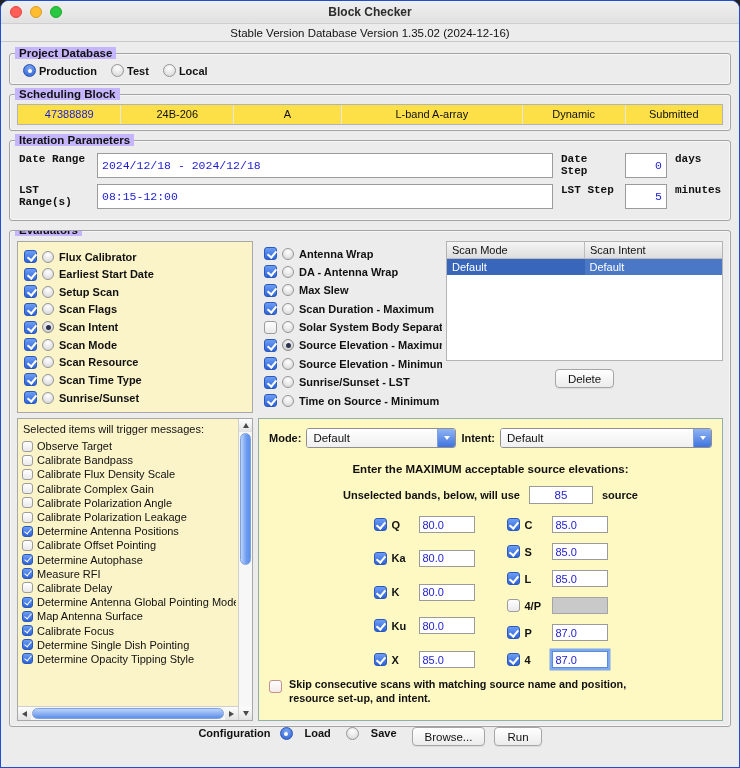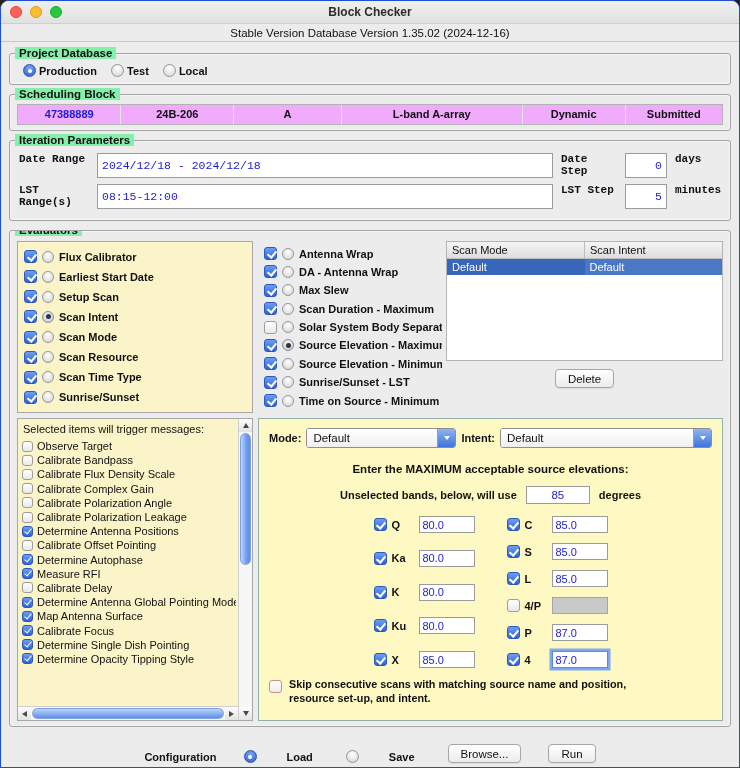--- a/index.html
+++ b/index.html
@@ -13,21 +13,21 @@
   .tl{width:12px;height:12px;border-radius:50%;display:inline-block;}
   .tl.red{background:#ff5f57;border:1px solid #e0443e;}
   .tl.yellow{background:#febc2e;border:1px solid #d89e24;}
   .tl.green{background:#28c840;border:1px solid #1aab29;}
   .win-title{font-weight:bold;font-size:12px;color:#2c2c2c;}
   .statusbar{height:18px;flex:none;display:flex;align-items:center;justify-content:center;background:#ececec;border-bottom:1px solid #c8c8c8;font-size:11.5px;}
 
   
   .content{flex:1;display:flex;flex-direction:column;padding:2px 8px 4px;overflow:hidden;}
   .group{position:relative;border:1px solid #a3a3a3;border-radius:3px;margin-top:9px;padding:9px 7px 5px;box-shadow:inset 0 0 0 1px rgba(255,255,255,.55);flex:none;}
-  .group-title{position:absolute;top:-7px;left:5px;background:#86efac;padding:0 4px;font-weight:bold;font-size:11.5px;}
+  .group-title{position:absolute;top:-7px;left:5px;background:#c4b5fd;padding:0 4px;font-weight:bold;font-size:11.5px;}
   .ev-group{flex:1;display:flex;flex-direction:column;overflow:hidden;}
 
   
   .radio{width:13px;height:13px;border-radius:50%;flex:none;display:inline-block;position:relative;background:radial-gradient(circle at 50% 30%,#ffffff,#d2d2d2);border:1px solid #969696;}
   .radio.on{background:radial-gradient(circle at 50% 28%,#7ba5f2,#2c5fd4);border-color:#2a54b4;}
   .radio.on::after{content:'';position:absolute;left:50%;top:50%;width:4px;height:4px;margin:-2px 0 0 -2px;border-radius:50%;background:#fff;}
   .radio.sm{width:12px;height:12px;}
   .radio.sm.on{background:radial-gradient(circle at 50% 30%,#f4f4f4,#c9c9c9);border-color:#8a8a8a;}
   .radio.sm.on::after{background:#2b3350;width:5px;height:5px;margin:-2.5px 0 0 -2.5px;}
   .cb{width:13px;height:13px;border-radius:3px;flex:none;display:inline-block;position:relative;background:linear-gradient(#ffffff,#e9e9e9);border:1px solid #9c9c9c;}
@@ -38,21 +38,21 @@
 
   
   .radio-row{display:flex;align-items:center;padding:1px 6px 2px;}
   .radio-label{font-weight:bold;margin:0 14px 0 3px;}
 
   
   .sched-table{border:1px solid #b3b3b3;background:#fff;}
   .th-row{display:flex;background:linear-gradient(#f5f5f5,#dddddd);border-bottom:1px solid #bcbcbc;}
   .th{text-align:center;padding:2px 2px;border-right:1px solid #bcbcbc;font-size:11px;overflow:hidden;white-space:nowrap;}
   .th:last-child{border-right:none;}
-  .td-row{display:flex;background:#f0abfc;font-weight:bold;}
+  .td-row{display:flex;background:#fde047;}
   .td{text-align:center;padding:3px 2px 4px;border-right:1px solid #e6e6e6;overflow:hidden;white-space:nowrap;}
   .td:last-child{border-right:none;}
   .c1{flex:0 0 14.7%;} .c2{flex:0 0 16%;} .c3{flex:0 0 15.3%;} .c4{flex:0 0 25.7%;} .c5{flex:0 0 14.6%;} .c6{flex:1;}
   .blue-text{color:#1c1ccf;}
 
   
   .iter-row{display:flex;align-items:flex-start;gap:8px;margin:3px 2px 6px;font-family:Liberation Mono, monospace;}
   .iter-label{font-weight:bold;width:70px;flex:none;}
   .text-field{height:25px;border:1px solid #9b9b9b;background:#fff;color:#1c1ccf;font-size:11.5px;padding:0 4px;}
   .range-field{flex:1;}
@@ -120,21 +120,21 @@
   .band-row{display:flex;align-items:center;gap:5px;}
   .band-label{font-weight:bold;width:22px;flex:none;}
   .band-field{width:56px;height:17px;border:1px solid #9b9b9b;background:#fff;color:#1c1ccf;font-size:11px;padding:0 3px;}
   .band-field.disabled{background:#c9c9c9;border-color:#a5a5a5;}
   .band-field.focus{box-shadow:0 0 0 2.5px #7fa9ee;border-color:#5b8ada;position:relative;}
   .skip-row{display:flex;align-items:flex-start;gap:7px;margin-top:9px;flex:none;}
   .skip-cb{border-color:#c4908e;background:linear-gradient(#ffffff,#f4e9e8);margin-top:3px;}
   .skip-label{font-weight:bold;font-size:10.8px;line-height:1.3;width:352px;}
 
   
-  .footer{height:36px;flex:none;display:flex;align-items:flex-end;justify-content:center;gap:27px;}
+  .footer{height:36px;flex:none;display:flex;align-items:flex-start;justify-content:center;gap:9px;}
   .footer .radio-label{margin-right:6px;}
 </style>
 </head>
 <body>
 
 <div class="window">
 
   <div class="titlebar">
     <div class="traffic">
       <span class="tl red"></span>
@@ -211,20 +211,25 @@
               <span class="radio sm"></span>
               <span class="lbl">Earliest Start Date</span>
             </div>
             <div class="ev-row">
               <span class="cb on"></span>
               <span class="radio sm"></span>
               <span class="lbl">Setup Scan</span>
             </div>
             <div class="ev-row">
               <span class="cb on"></span>
+              <span class="radio sm"></span>
+              <span class="lbl">Scan Flags</span>
+            </div>
+            <div class="ev-row">
+              <span class="cb on"></span>
               <span class="radio sm on"></span>
               <span class="lbl">Scan Intent</span>
             </div>
             <div class="ev-row">
               <span class="cb on"></span>
               <span class="radio sm"></span>
               <span class="lbl">Scan Mode</span>
             </div>
             <div class="ev-row">
               <span class="cb on"></span>
@@ -429,21 +434,21 @@
                     <i></i>
                   </span>
               </div>
             </div>
 
             <div class="instr">Enter the MAXIMUM acceptable source elevations:</div>
 
             <div class="def-row">
               <span>Unselected bands, below, will use</span>
               <input class="text-field def-field" value="85" style="">
-              <span>degrees</span>
+              <span>source</span>
             </div>
 
             <div class="band-grid">
               <div class="band-col">
                 <div class="band-row">
                   <span class="cb on"></span>
                   <span class="band-label">Q</span>
                   <input class="band-field" value="80.0" style="">
                 </div>
                 <div class="band-row">

